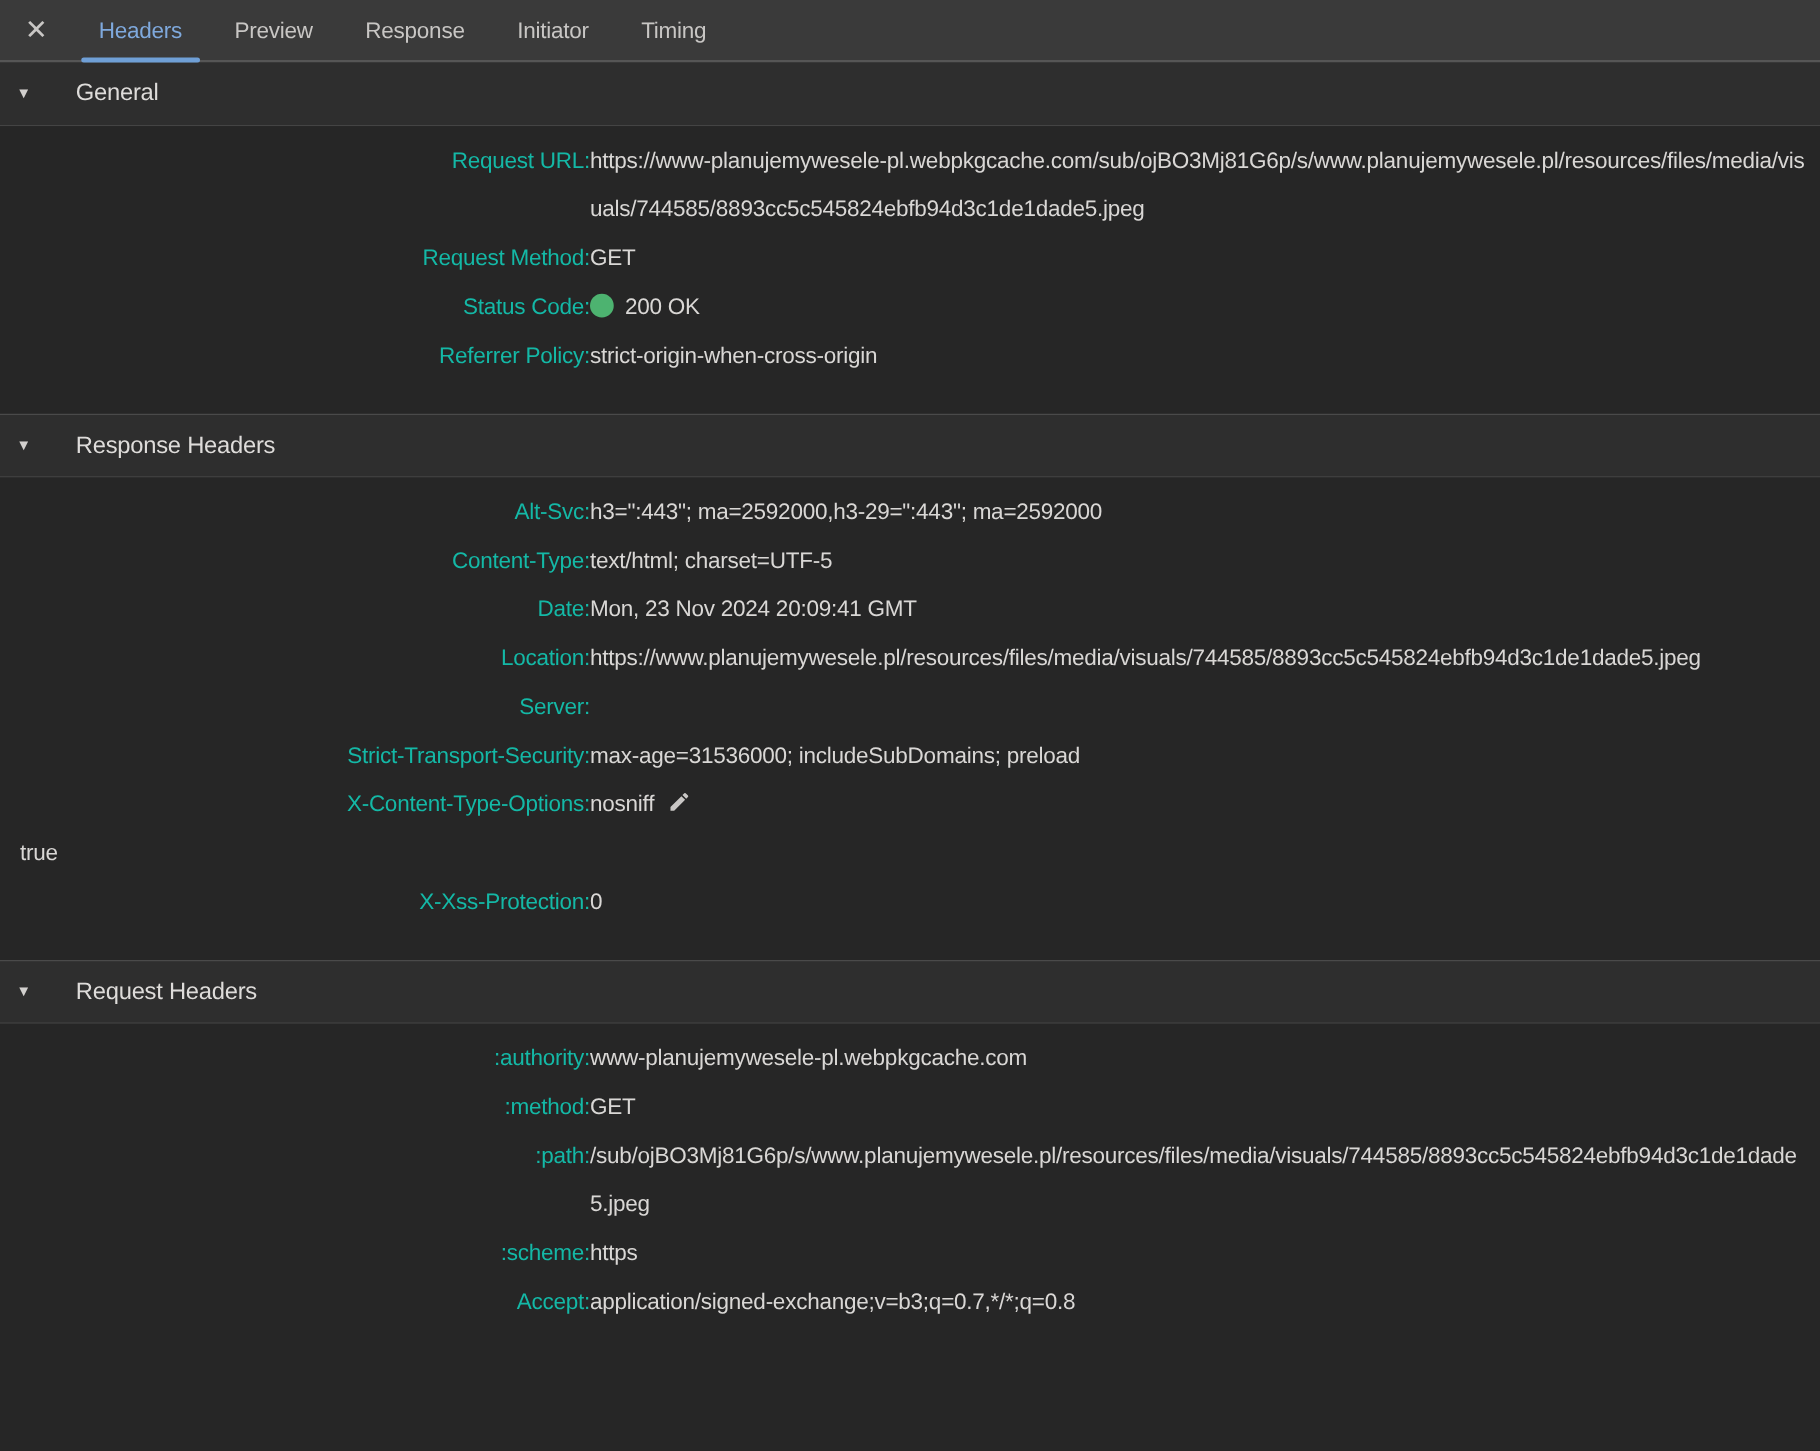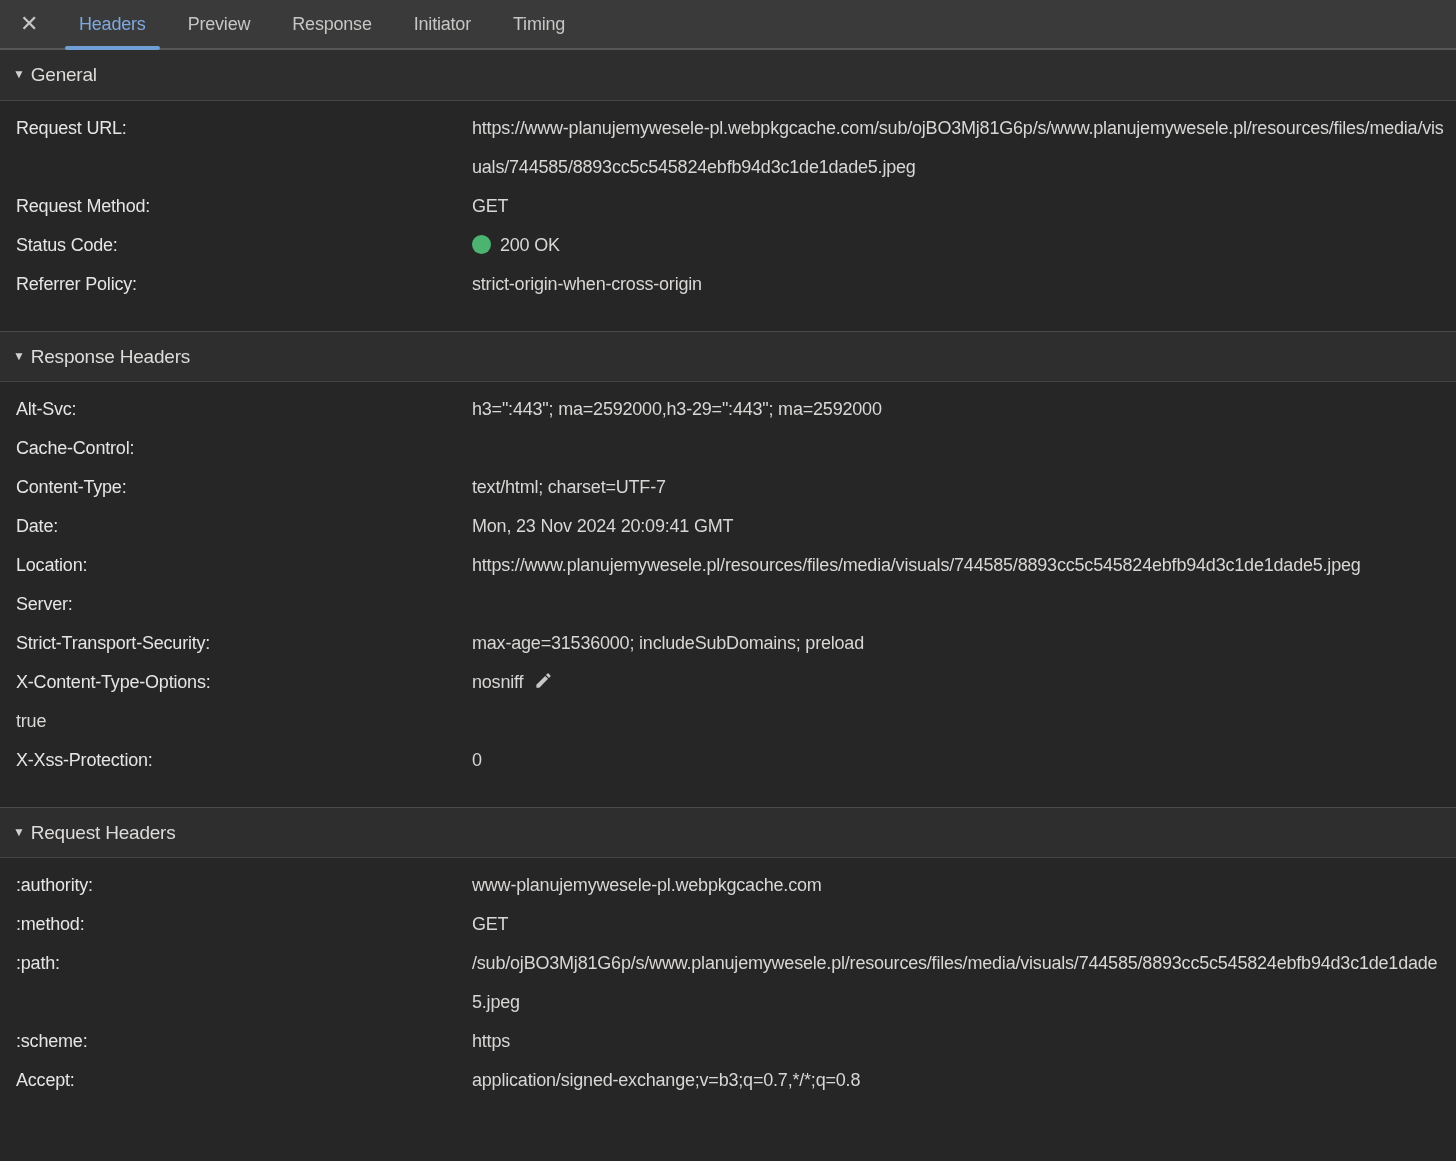--- a/index.html
+++ b/index.html
@@ -37,28 +37,28 @@
     height: 51px; background: #2e2e2e;
     border-bottom: 1px solid #444444;
     display: flex; align-items: center;
     padding: 0 13px; cursor: pointer;
   }
   .section + .section .section-header { border-top: 1px solid #4a4a4a; }
   .tri {
     font-size: 12px; color: #d2d0ce; margin-right: 6px;
     transform: translateY(-1px); flex: none;
   }
-  .section-title { font-size: 19px; color: #dedcda; }
+  .section-title { font-size: 19px; color: #dedcda; margin-left: 30px; }
   .rows { padding: 8px 0 27px 0; background: #262626; }
   .row {
     display: flex; align-items: flex-start;
     padding: 0 12px 0 16px;
     font-size: 18px; line-height: 39px;
   }
-  .row-name { width: 456px; flex: none; color: #e5e5e5; }
+  .row-name { width: 456px; flex: none; color: #14b8a6; text-align: right; }
   .row-value { flex: 1; word-break: break-all; color: #d9d7d5; }
   
   .dot {
     display: inline-block; width: 19px; height: 19px; border-radius: 50%;
     background: #4db370; margin-right: 9px; vertical-align: -3px;
   }
   
   .pencil {
     display: inline-block; margin-left: 11px; vertical-align: -2px;
     cursor: pointer;
@@ -112,27 +112,26 @@
       <span class="tri">▼</span>
       <span class="section-title">Response Headers</span>
     </div>
     <div class="rows">
   <div class="row">
     <div class="row-name">Alt-Svc:</div>
     <div class="row-value"><span>h3=":443"; ma=2592000,h3-29=":443"; ma=2592000</span></div>
   </div>
 
   <div class="row">
-    <div class="row-name">Cache-Control:</div>
   </div>
 
 
   <div class="row">
     <div class="row-name">Content-Type:</div>
-    <div class="row-value"><span>text/html; charset=UTF-7</span></div>
+    <div class="row-value"><span>text/html; charset=UTF-5</span></div>
   </div>
 
   <div class="row">
     <div class="row-name">Date:</div>
     <div class="row-value"><span>Mon, 23 Nov 2024 20:09:41 GMT</span></div>
   </div>
 
   <div class="row">
     <div class="row-name">Location:</div>
     <div class="row-value"><span>https://www.planujemywesele.pl/resources/files/media/visuals/744585/8893cc5c545824ebfb94d3c1de1dade5.jpeg</span></div>

